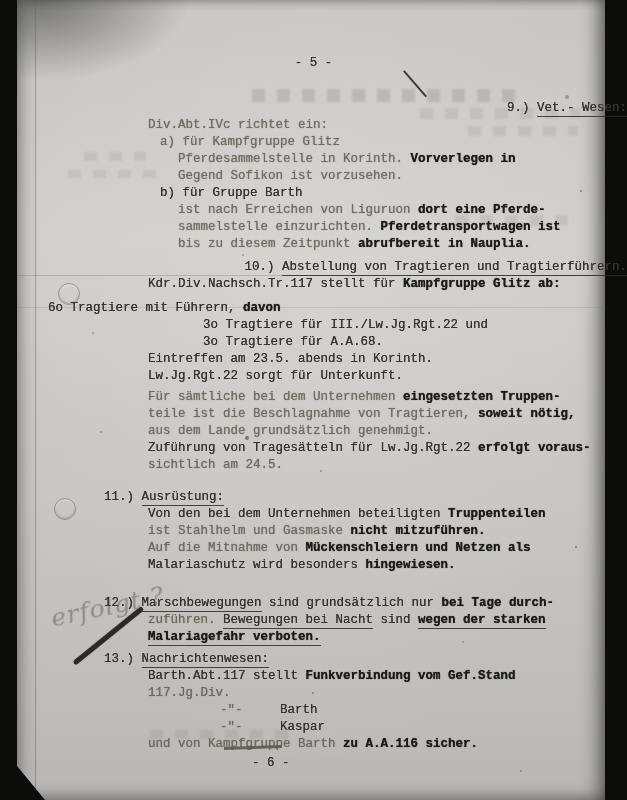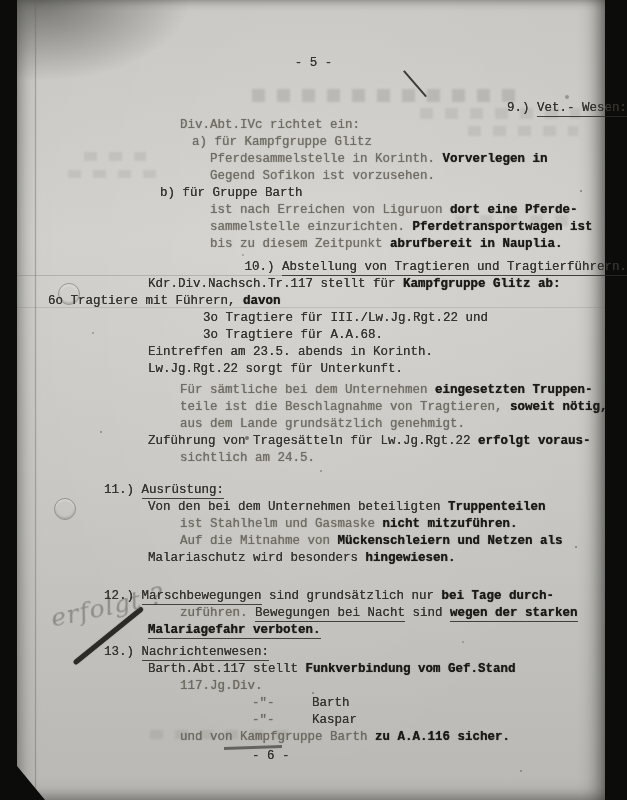--- a/index.html
+++ b/index.html
@@ -91,21 +91,21 @@
     letter-spacing:1px;filter:blur(.3px);
   }
   #document-lines{
     position:absolute;left:0;top:0;width:627px;
     font-size:12.5px;color:var(--ink);
   }
   .line{height:17px;line-height:17px;white-space:pre;}
   .seg{text-shadow:0 0 .6px currentColor;}
   .seg.b{color:var(--ink-bold);font-weight:700;text-shadow:0 0 .8px currentColor;}
   .seg.u{border-bottom:1.5px solid rgba(45,42,38,.85);padding-bottom:.5px;}
-  .seg.f{color:var(--ink-faded);opacity:.82;text-shadow:0 0 1px rgba(92,87,77,.95);margin-left:32px;}
+  .seg.f{color:var(--ink-faded);opacity:.82;text-shadow:0 0 1px rgba(92,87,77,.95);}
   .c5{text-align:center;}
   .c6{padding-left:252px;}
   .i9{padding-left:127px;text-align:right;}
   .i0{padding-left:104px;}
   .i1{padding-left:148px;}
   .i2{padding-left:160px;}
   .i3{padding-left:178px;}
   .i4{padding-left:203px;}
 </style>
 </head>
@@ -141,21 +141,21 @@
     <div class="line i1"><span class="seg f">Div.Abt.IVc richtet ein:</span></div>
     <div class="line i2"><span class="seg f">a) für Kampfgruppe Glitz</span></div>
     <div class="line i3"><span class="seg f">Pferdesammelstelle in Korinth. </span><span class="seg b">Vorverlegen in</span></div>
     <div class="line i3"><span class="seg f">Gegend Sofikon ist vorzusehen.</span></div>
     <div class="line i2"><span class="seg">b) für Gruppe Barth</span></div>
     <div class="line i3"><span class="seg f">ist nach Erreichen von Liguruon </span><span class="seg b">dort eine Pferde-</span></div>
     <div class="line i3"><span class="seg f">sammelstelle einzurichten. </span><span class="seg b">Pferdetransportwagen ist</span></div>
     <div class="line i3"><span class="seg f">bis zu diesem Zeitpunkt </span><span class="seg b">abrufbereit in Nauplia.</span></div>
     <div class="line i0" style="margin-top: 6px; text-align: right;"><span class="seg">10.) </span><span class="seg u">Abstellung von Tragtieren und Tragtierführern.</span></div>
     <div class="line i1"><span class="seg">Kdr.Div.Nachsch.Tr.117 stellt für </span><span class="seg b">Kampfgruppe Glitz ab:</span></div>
-    <div class="line i4" style=" padding-left: 48px;"><span class="seg">6o Tragtiere mit Führern, </span><span class="seg b">davon</span></div>
+    <div class="line i4" style="margin-top: 7px; padding-left: 48px;"><span class="seg">6o Tragtiere mit Führern, </span><span class="seg b">davon</span></div>
     <div class="line i4"><span class="seg">3o Tragtiere für III./Lw.Jg.Rgt.22 und</span></div>
     <div class="line i4"><span class="seg">3o Tragtiere für A.A.68.</span></div>
     <div class="line i1"><span class="seg">Eintreffen am 23.5. abends in Korinth.</span></div>
     <div class="line i1"><span class="seg">Lw.Jg.Rgt.22 sorgt für Unterkunft.</span></div>
     <div class="line i1" style="margin-top: 4px;"><span class="seg f">Für sämtliche bei dem Unternehmen </span><span class="seg b">eingesetzten Truppen-</span></div>
     <div class="line i1"><span class="seg f">teile ist die Beschlagnahme von Tragtieren, </span><span class="seg b">soweit nötig,</span></div>
     <div class="line i1"><span class="seg f">aus dem Lande grundsätzlich genehmigt.</span></div>
     <div class="line i1"><span class="seg">Zuführung von Tragesätteln für Lw.Jg.Rgt.22 </span><span class="seg b">erfolgt voraus-</span></div>
     <div class="line i1"><span class="seg f">sichtlich am 24.5.</span></div>
     <div class="line i0" style="margin-top: 15px;"><span class="seg">11.) </span><span class="seg u">Ausrüstung:</span></div>

